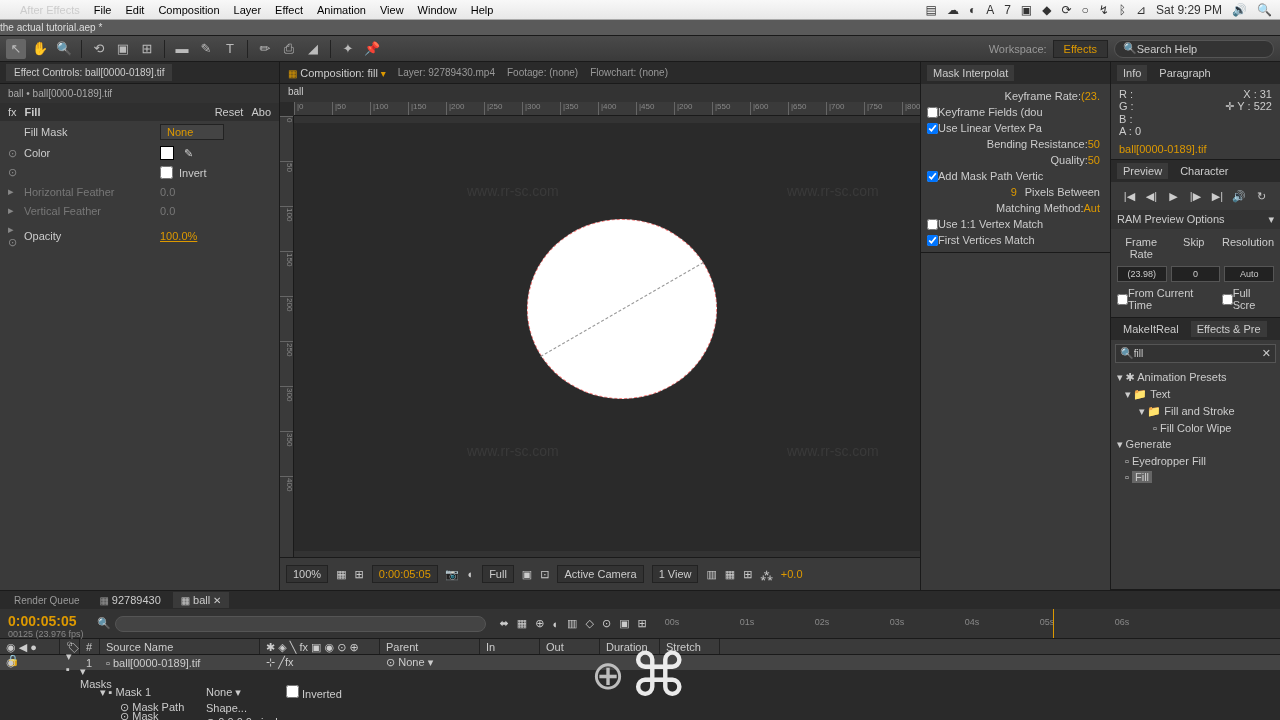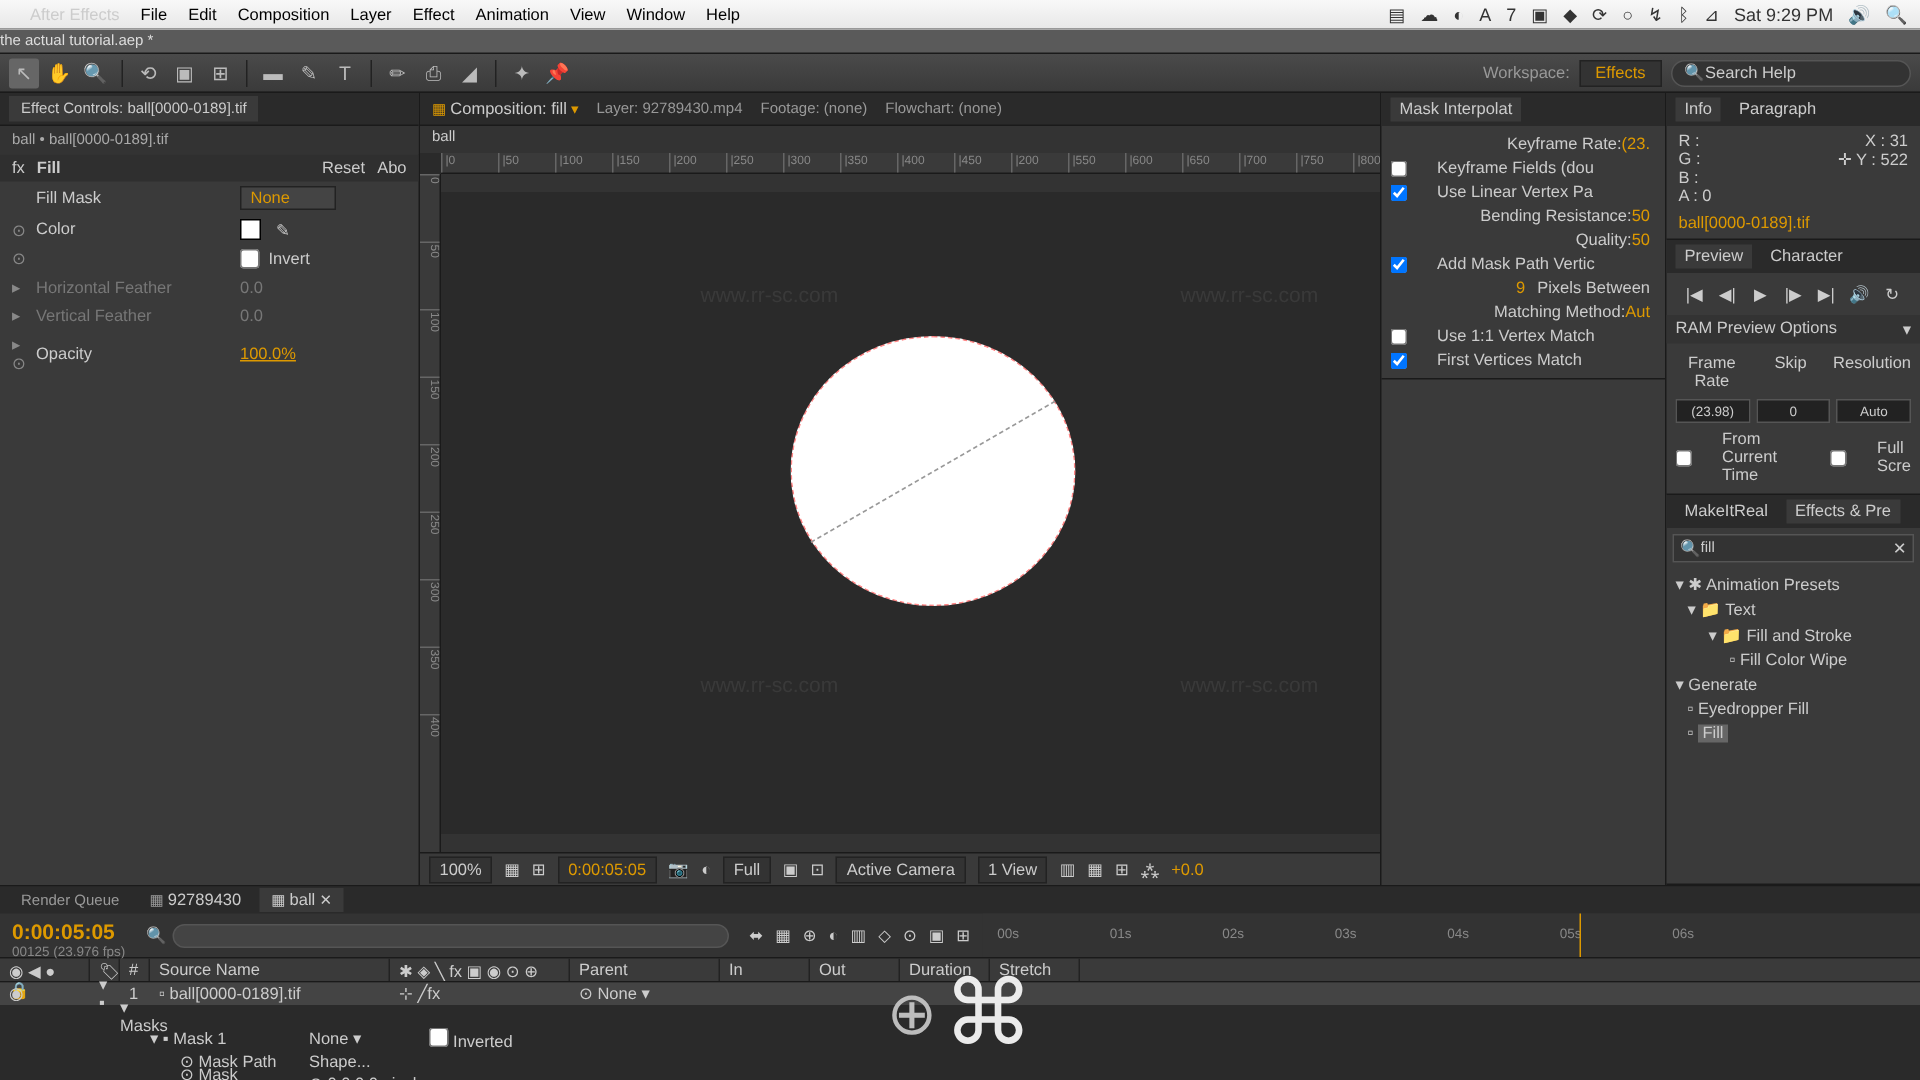--- a/index.html
+++ b/index.html
@@ -38,31 +38,31 @@
 .comp-sub{height:18px;background:#333;padding:2px 8px;font-size:10px;color:#ccc}
 .ruler-h{height:14px;background:#3a3a3a;border-bottom:1px solid #1a1a1a;position:relative;overflow:hidden;margin-left:14px}
 .ruler-h .tick{position:absolute;top:0;font-size:8px;color:#888;border-left:1px solid #666;padding-left:2px;height:14px}
 .viewer-wrap{flex:1;display:flex}
 .ruler-v{width:14px;background:#3a3a3a;border-right:1px solid #1a1a1a;position:relative;overflow:hidden}
 .ruler-v .tick{position:absolute;left:0;font-size:8px;color:#888;border-top:1px solid #666;padding-top:1px;width:14px;writing-mode:vertical-rl}
 .viewport{flex:1;background:#333;position:relative;overflow:hidden}
 .canvas{position:absolute;left:50%;top:50%;transform:translate(-50%,-50%);width:680px;height:428px;background:#2a2a2a}
 .ball{position:absolute;left:260px;top:96px;width:190px;height:180px;background:#fff;border-radius:50%;border:1px dashed #f88}
 .ball::after{content:"";position:absolute;left:0;top:50%;right:0;border-top:1px dashed #999;transform:rotate(-30deg)}
-.viewer-footer{height:22px;background:#3a3a3a;display:flex;align-items:center;gap:8px;padding:0 6px;font-size:10px;border-top:1px solid #1a1a1a}
+.viewer-footer{height:33px;background:#3a3a3a;display:flex;align-items:center;gap:8px;padding:0 6px;font-size:10px;border-top:1px solid #1a1a1a}
 .vf-item{color:#ccc;padding:2px 6px;background:#333;border:1px solid #222}
 .right-col{width:190px;display:flex;flex-direction:column;background:#3a3a3a;border-left:1px solid #1a1a1a}
 .rpanel{border-bottom:1px solid #1a1a1a}
 .rpanel-hdr{background:#2a2a2a;padding:3px 6px;font-size:10px;display:flex;gap:6px}
 .rpanel-hdr .tab{padding:2px 6px}
 .rpanel-hdr .tab.active{background:#3a3a3a}
 .rpanel-body{padding:4px 6px}
 .kv{display:flex;justify-content:flex-end;padding:2px 4px;font-size:10px}
 .kv .v{color:#d90}
-.chk{display:flex;align-items:center;gap:20px;padding:2px 0;font-size:10px}
+.chk{display:flex;align-items:center;gap:0;padding:2px 0;font-size:10px}
 .chk input{width:11px;height:11px}
 .far-right{width:170px;display:flex;flex-direction:column;background:#3a3a3a;border-left:1px solid #1a1a1a}
 .info-body{padding:4px 8px;font-size:10px}
 .info-row{display:flex;justify-content:space-between}
 .preview-ctrl{display:flex;gap:6px;padding:6px;justify-content:center}
 .pbtn{width:16px;height:16px;display:flex;align-items:center;justify-content:center;color:#ccc}
 .ram-opts{padding:4px 6px}
 .ram-hdr{background:#333;padding:3px 6px;font-size:10px;display:flex;justify-content:space-between}
 .ram-row{display:flex;gap:4px;padding:3px 0;font-size:9px}
 .ram-row .c{flex:1;text-align:center}

